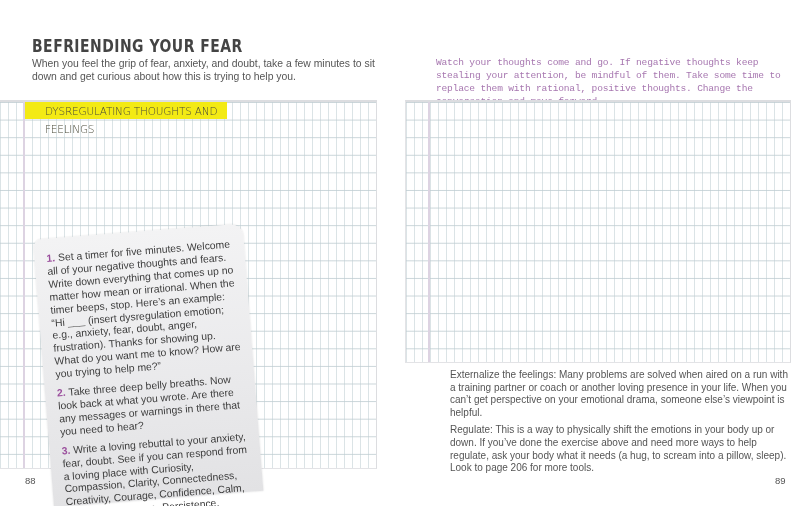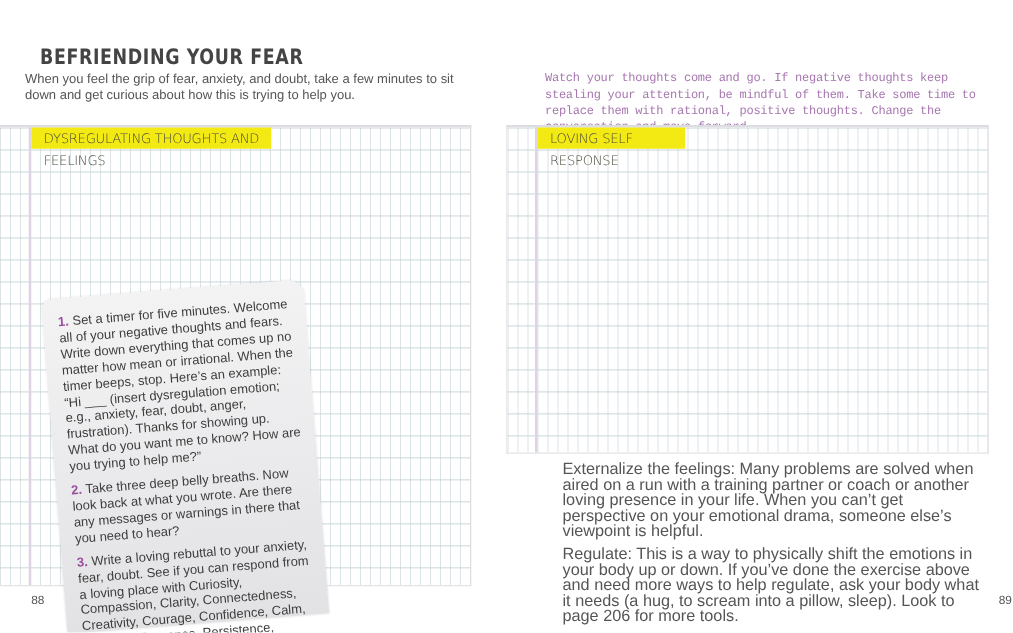--- a/index.html
+++ b/index.html
@@ -8,50 +8,49 @@
     background-color:#fff;
     background-image:
       linear-gradient(to right, rgba(190,205,210,0.55) 1px, transparent 1px),
       linear-gradient(to bottom, rgba(185,200,205,0.75) 1px, transparent 1px);
     background-size:8px 100%, 100% 17.6px;}
   #grid-left{left:0;top:100px;width:376px;height:366px;border-right:1px solid #dcdde0;border-bottom:1px solid #e3e3e6;}
   #grid-right{left:405px;top:100px;width:384px;height:260px;border-left:1px solid #e3e3e6;border-right:1px solid #dcdde0;border-bottom:1px solid #e3e3e6;}
   .margin-line{position:absolute;top:0;bottom:0;width:2px;background:#ddd3e2;}
   #grid-left .margin-line{left:23px;}
   #grid-right .margin-line{left:22px;}
-  .label-box{position:absolute;top:0;background:#f3ea14;height:17px;line-height:18px;font-size:10.5px;color:#4a4a3a;letter-spacing:-0.2px;padding-left:10px;font-family:"DejaVu Sans",sans-serif;font-weight:200;}
+  .label-box{position:absolute;top:0;background:#f3ea14;height:17px;line-height:18px;font-size:10.5px;color:#4a4a3a;letter-spacing:-0.2px;padding-left:20px;font-family:"DejaVu Sans",sans-serif;font-weight:200;}
   #grid-left .label-box{left:25px;width:182px;}
   #grid-right .label-box{left:24px;width:108px;}
   #title{position:absolute;left:32px;top:36px;font-family:"DejaVu Sans",sans-serif;font-weight:bold;font-size:17px;letter-spacing:0.6px;color:#444;transform:scaleX(0.82);transform-origin:left top;}
-  #intro{position:absolute;left:20px;top:57px;width:350px;font-size:10.4px;line-height:13px;color:#555;}
+  #intro{position:absolute;left:32px;top:57px;width:350px;font-size:10.4px;line-height:13px;color:#555;}
   #quote{position:absolute;left:436px;top:56px;width:360px;font-family:"Liberation Mono",monospace;font-size:9.6px;line-height:13px;color:#a777b0;letter-spacing:-0.2px;}
   #card{position:absolute;left:33px;top:240px;width:210px;height:268px;background:linear-gradient(180deg,#f3f3f4 0%,#e9e9eb 60%,#e2e2e4 100%);border-radius:8px 12px 0 0;transform:rotate(-4.5deg);transform-origin:left top;box-shadow:0 0 2px rgba(0,0,0,0.15);padding:14px 10px 0 12px;box-sizing:border-box;}
   #card .step{font-size:10.4px;line-height:12.9px;color:#3d3d3d;margin-bottom:6px;}
   #card .num{color:#9b4f9d;font-weight:bold;}
-  #right-text{position:absolute;left:450px;top:369px;width:340px;font-size:13px;line-height:12.6px;color:#555;}
+  #right-text{position:absolute;left:450px;top:369px;width:340px;font-size:10px;line-height:12.6px;color:#555;}
   #right-text p{margin:0 0 5px 0;}
   .pgnum{position:absolute;font-size:9.5px;color:#555;}
   #pg-left{left:25px;top:475px;}
-  #pg-right{left:775px;top:475px;margin-left:24px;}
+  #pg-right{left:775px;top:475px;}
 </style>
 </head>
 <body>
 
 <div id="title">BEFRIENDING YOUR FEAR</div>
 <div id="intro">When you feel the grip of fear, anxiety, and doubt, take a few minutes to sit down and get curious about how this is trying to help you.</div>
 <div id="quote">Watch your thoughts come and go. If negative thoughts keep stealing your attention, be mindful of them. Take some time to replace them with rational, positive thoughts. Change the conversation and move forward.</div>
 
 <div id="grid-left" class="grid">
   <div class="margin-line"></div>
   <div class="label-box">DYSREGULATING THOUGHTS AND FEELINGS</div>
 </div>
 
 <div id="grid-right" class="grid">
   <div class="margin-line"></div>
-  <div class="label-box">LOVING SELF RESPONSE</div>
 </div>
 
 <div id="card">
   <div class="step">
     <span class="num">1.</span>
     <span>Set a timer for five minutes. Welcome all of your negative thoughts and fears. Write down everything that comes up no matter how mean or irrational. When the timer beeps, stop. Here’s an example: “Hi ___ (insert dysregulation emotion; e.g., anxiety, fear, doubt, anger, frustration). Thanks for showing up. What do you want me to know? How are you trying to help me?”</span>
   </div>
   <div class="step">
     <span class="num">2.</span>
     <span>Take three deep belly breaths. Now look back at what you wrote. Are there any messages or warnings in there that you need to hear?</span>

